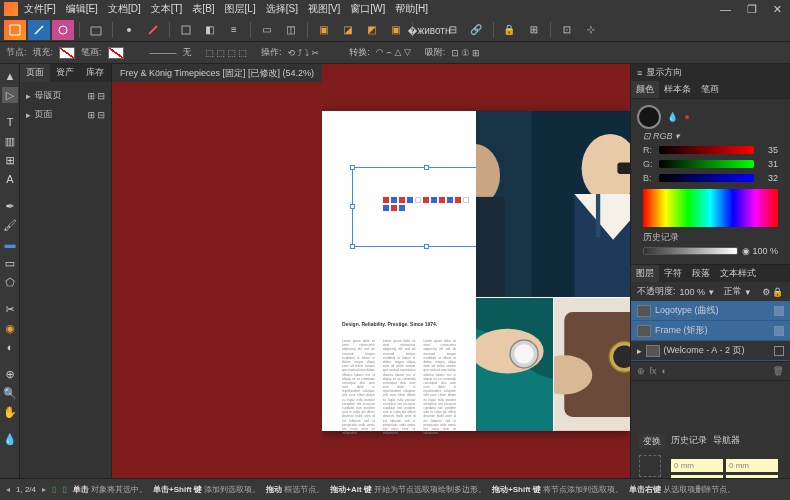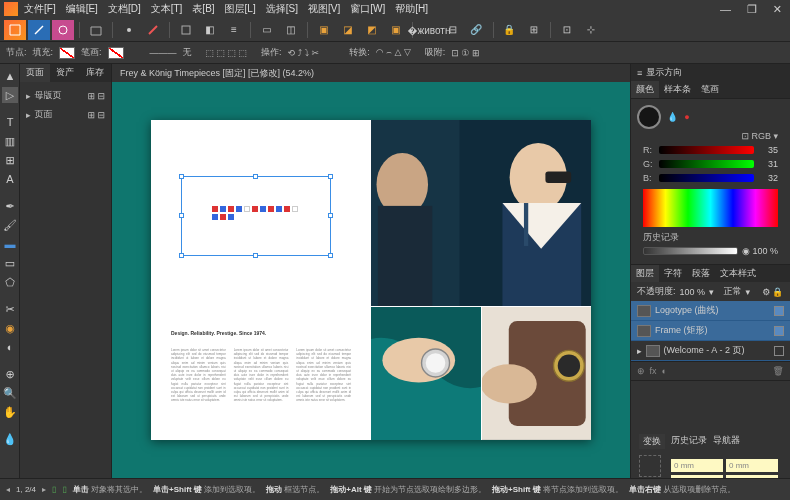--- a/index.html
+++ b/index.html
@@ -24,40 +24,40 @@
 .main { display: flex; height: 414px; }
 .left-tools { width: 20px; background: #383838; display: flex; flex-direction: column; gap: 3px; padding: 4px 2px; border-right: 1px solid #222; }
 .tool { width: 16px; height: 16px; display: flex; align-items: center; justify-content: center; cursor: pointer; font-size: 11px; color: #ccc; }
 .tool.active { background: #5a5a5a; }
 .left-panel { width: 92px; background: #333; border-right: 1px solid #222; }
 .panel-tabs { height: 18px; display: flex; font-size: 9px; background: #2a2a2a; }
 .panel-tab { padding: 2px 6px; cursor: pointer; }
 .panel-tab.active { background: #383838; }
 .panel-body { padding: 4px; font-size: 9px; color: #bbb; }
 .panel-item { padding: 3px 2px; display: flex; align-items: center; gap: 4px; cursor: pointer; }
-.canvas-area { flex: 1; background: #0f766e; display: flex; flex-direction: column; position: relative; }
+.canvas-area { flex: 1; background: #7f1d1d; display: flex; flex-direction: row; position: relative; }
 .doc-tab { height: 18px; background: #333; display: flex; align-items: center; padding: 0 8px; font-size: 9px; color: #ccc; }
 .canvas-viewport { flex: 1; display: flex; align-items: center; justify-content: center; overflow: hidden; position: relative; }
 .spread { width: 440px; height: 320px; background: #fff; display: flex; box-shadow: 0 2px 10px rgba(0,0,0,0.5); }
 .page-left { width: 50%; position: relative; padding: 30px 20px; }
 .page-right { width: 50%; display: grid; grid-template-columns: 1fr 1fr; grid-template-rows: 1.4fr 1fr; gap: 1px; }
 .sel-frame { position: absolute; top: 56px; left: 30px; width: 150px; height: 80px; border: 1px solid #3a8ee6; }
 .sel-handle { position: absolute; width: 5px; height: 5px; background: #fff; border: 1px solid #3a8ee6; }
 .logo-box { position: absolute; top: 78px; left: 60px; width: 90px; height: 30px; display: flex; flex-wrap: wrap; align-content: center; }
 .logo-box span { width: 6px; height: 6px; margin: 1px; }
 .tagline { position: absolute; top: 210px; left: 20px; font-size: 5px; color: #333; font-weight: bold; }
 .body-cols { position: absolute; top: 228px; left: 20px; right: 20px; display: flex; gap: 8px; }
 .body-col { flex: 1; font-size: 3px; line-height: 1.4; color: #888; text-align: justify; }
 .img-cell { background: #1a3a4a; position: relative; overflow: hidden; }
 .img-cell.span2 { grid-column: 1/3; }
 .right-panels { width: 160px; background: #333; display: flex; flex-direction: column; border-left: 1px solid #222; font-size: 9px; }
 .rp-header { height: 18px; background: #2a2a2a; padding: 2px 6px; display: flex; align-items: center; }
 .color-section { padding: 6px; }
 .color-circle { width: 24px; height: 24px; border-radius: 50%; border: 2px solid #888; background: #151515; display: inline-block; }
-.rgb-sel { text-align: right; padding: 2px 6px; color: #bbb; }
+.rgb-sel { text-align: left; padding: 2px 6px; color: #bbb; font-style: italic; }
 .slider-row { display: flex; align-items: center; gap: 4px; padding: 2px 6px; }
 .slider-row label { width: 12px; color: #bbb; }
 .slider-track { flex: 1; height: 8px; border-radius: 2px; position: relative; }
 .slider-val { width: 20px; text-align: right; color: #ccc; }
 .gradient-r { background: linear-gradient(to right, #000, #f00); }
 .gradient-g { background: linear-gradient(to right, #000, #0f0); }
 .gradient-b { background: linear-gradient(to right, #000, #00f); }
 .hue-strip { height: 38px; margin: 4px 6px; background: linear-gradient(to right, red, yellow, lime, cyan, blue, magenta, red); }
 .opacity-row { display: flex; align-items: center; padding: 2px 6px; gap: 4px; }
 .layers-section { border-top: 1px solid #222; }

